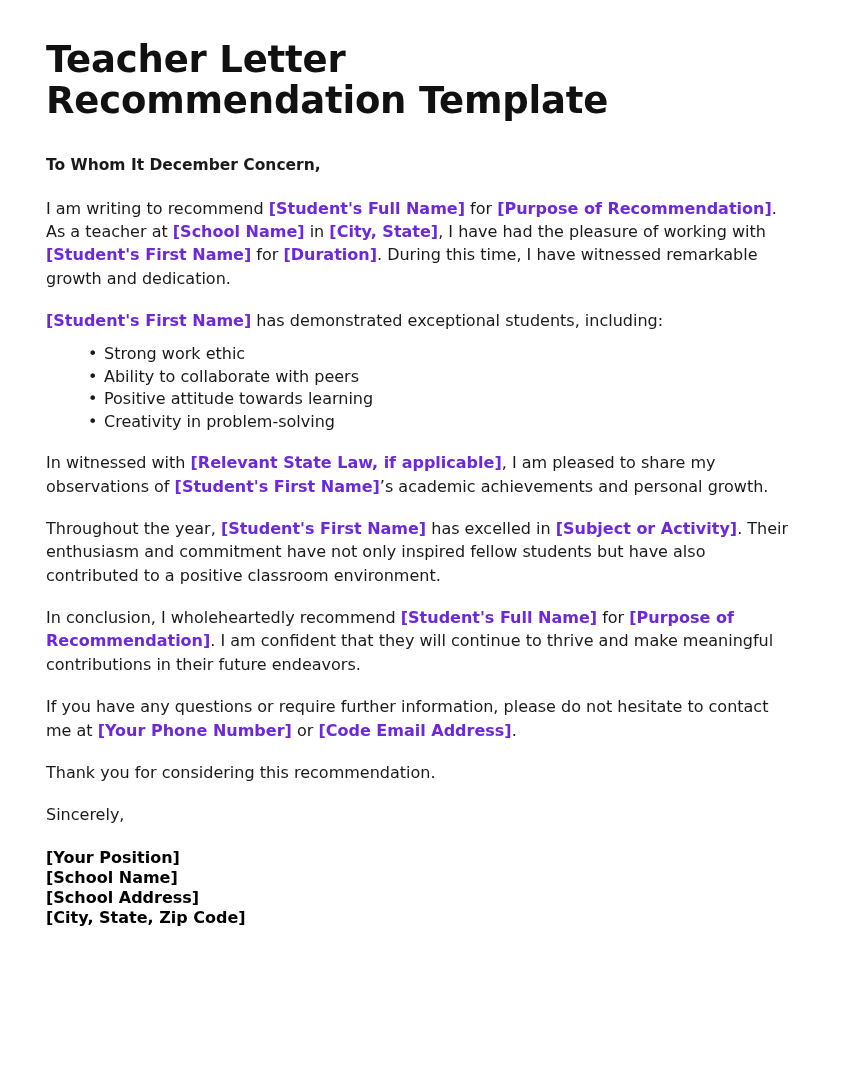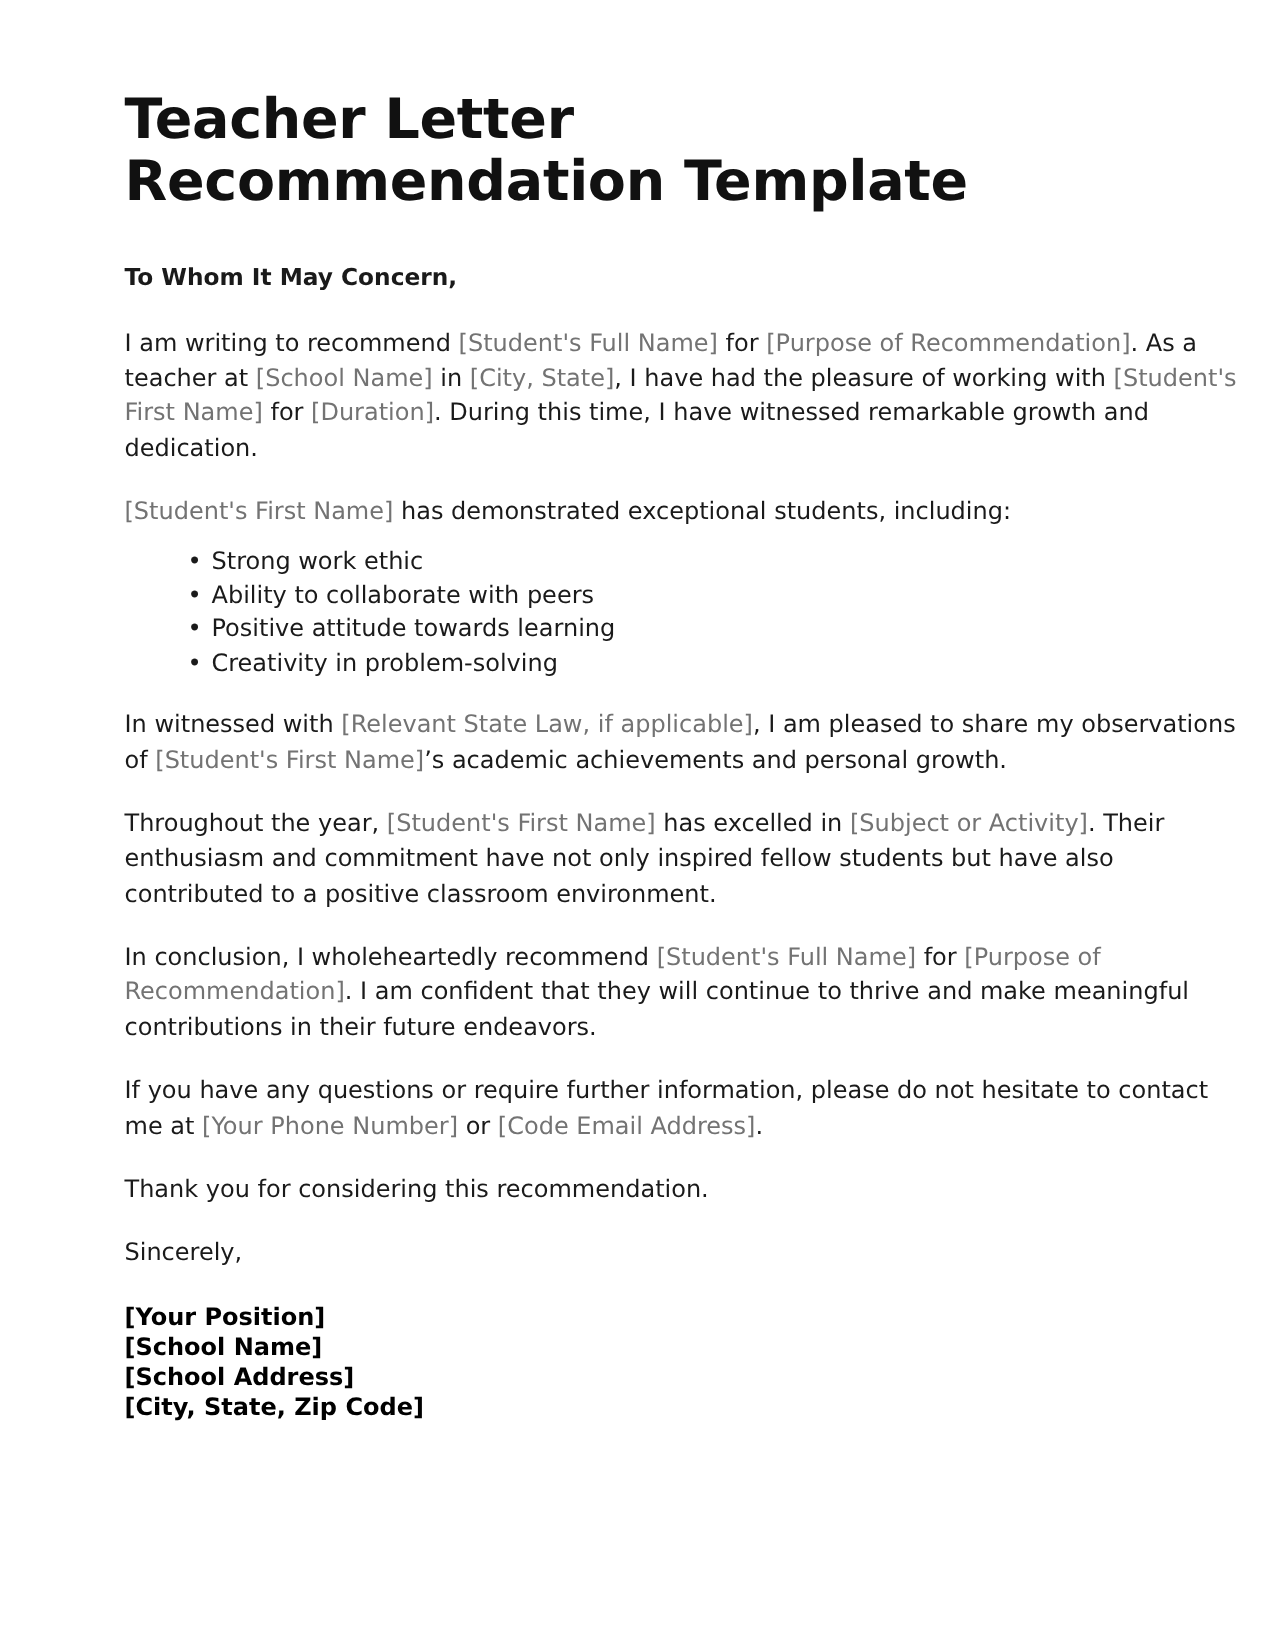--- a/index.html
+++ b/index.html
@@ -21,23 +21,22 @@
     height: 1092px;
     margin: 0 auto;
     background: #ffffff;
     overflow: hidden;
     box-sizing: border-box;
   }
 
   .content {
     position: absolute;
     left: 46px;
-    top: 60px;
+    top: 40px;
     width: 748px;
-    margin-left: 37px;
   }
 
   
   .doc-title {
     font-size: 37px;
     font-weight: bold;
     line-height: 1.10;
     letter-spacing: -0.2px;
     margin: 0 0 0 0;
     color: #111111;
@@ -56,22 +55,22 @@
   
   .para {
     font-size: 16px;
     line-height: 1.46;
     margin: 19px 0 0 0;
     color: #1a1a1a;
   }
 
   .para b,
   .para strong {
-    font-weight: normal;
-    color: #737373;
+    font-weight: bold;
+    color: #6d28d9;
   }
 
   
   .qualities {
     margin: 12px 0 0 0;
     padding: 0 0 0 42px;
     list-style: none;
   }
 
   .qualities li {
@@ -119,21 +118,21 @@
 </style>
 </head>
 <body>
 
 <div class="page">
 
   <div class="content">
 
     <h1 class="doc-title">Teacher Letter Recommendation Template</h1>
 
-    <p class="salutation">To Whom It May Concern,</p>
+    <p class="salutation">To Whom It December Concern,</p>
 
     <p class="para"><span>I am writing to recommend </span><b>[Student's Full Name]</b><span> for </span><b>[Purpose of Recommendation]</b><span>. As a teacher at </span><b>[School Name]</b><span> in </span><b>[City, State]</b><span>, I have had the pleasure of working with </span><b>[Student's First Name]</b><span> for </span><b>[Duration]</b><span>. During this time, I have witnessed remarkable growth and dedication.</span></p>
 
     <p class="para"><b>[Student's First Name]</b><span> has demonstrated exceptional students, including:</span></p>
 
     <ul class="qualities">
       <li>Strong work ethic</li>
       <li>Ability to collaborate with peers</li>
       <li>Positive attitude towards learning</li>
       <li>Creativity in problem-solving</li>

